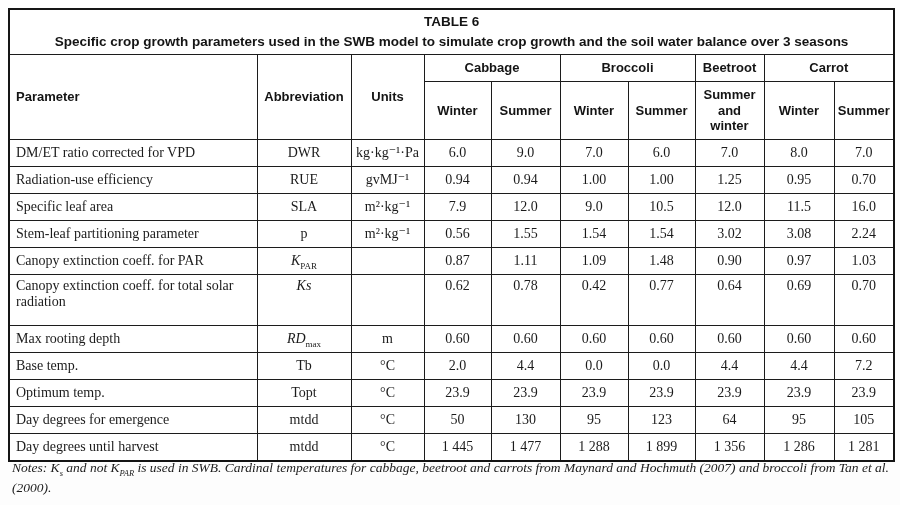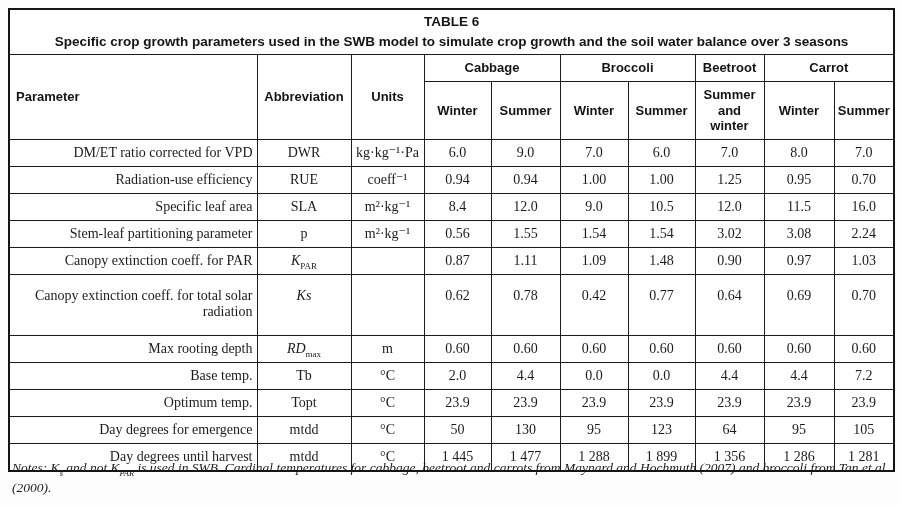--- a/index.html
+++ b/index.html
@@ -37,22 +37,22 @@
   }
   .hr1 th { height:24px; }
   .hr2 th { height:55px; }
   th.param-h { text-align:left; padding-left:6px; }
 
   
   .r td {
     height:24px; font-size:14px; text-align:center; vertical-align:middle;
     padding:1px 2px; line-height:1.15;
   }
-  .r td.param { text-align:right; padding-left:6px; padding-right:4px; }
-  .r-tall td { height:46px; vertical-align:top; padding-top:13px; }
+  .r td.param { text-align:left; padding-left:6px; padding-right:4px; }
+  .r-tall td { height:46px; vertical-align:top; padding-top:3px; }
   .it { font-style:italic; }
   sub { font-size:9px; line-height:0; }
 
   
   .notes {
     position:absolute; left:12px; top:458px; width:880px;
     font-style:italic; font-size:13.5px; line-height:1.5; color:#1b1b1b;
   }
   .notes sub { font-size:8.5px; }
 </style>
@@ -111,35 +111,35 @@
       <td>7.0</td>
       <td>6.0</td>
       <td>7.0</td>
       <td>8.0</td>
       <td>7.0</td>
     </tr>
 
     <tr class="r">
       <td class="param">Radiation-use efficiency</td>
       <td>RUE</td>
-      <td>coeff⁻¹</td>
+      <td>gvMJ⁻¹</td>
       <td>0.94</td>
       <td>0.94</td>
       <td>1.00</td>
       <td>1.00</td>
       <td>1.25</td>
       <td>0.95</td>
       <td>0.70</td>
     </tr>
 
     <tr class="r">
       <td class="param">Specific leaf area</td>
       <td>SLA</td>
       <td>m²·kg⁻¹</td>
-      <td>8.4</td>
+      <td>7.9</td>
       <td>12.0</td>
       <td>9.0</td>
       <td>10.5</td>
       <td>12.0</td>
       <td>11.5</td>
       <td>16.0</td>
     </tr>
 
     <tr class="r">
       <td class="param">Stem-leaf partitioning parameter</td>

